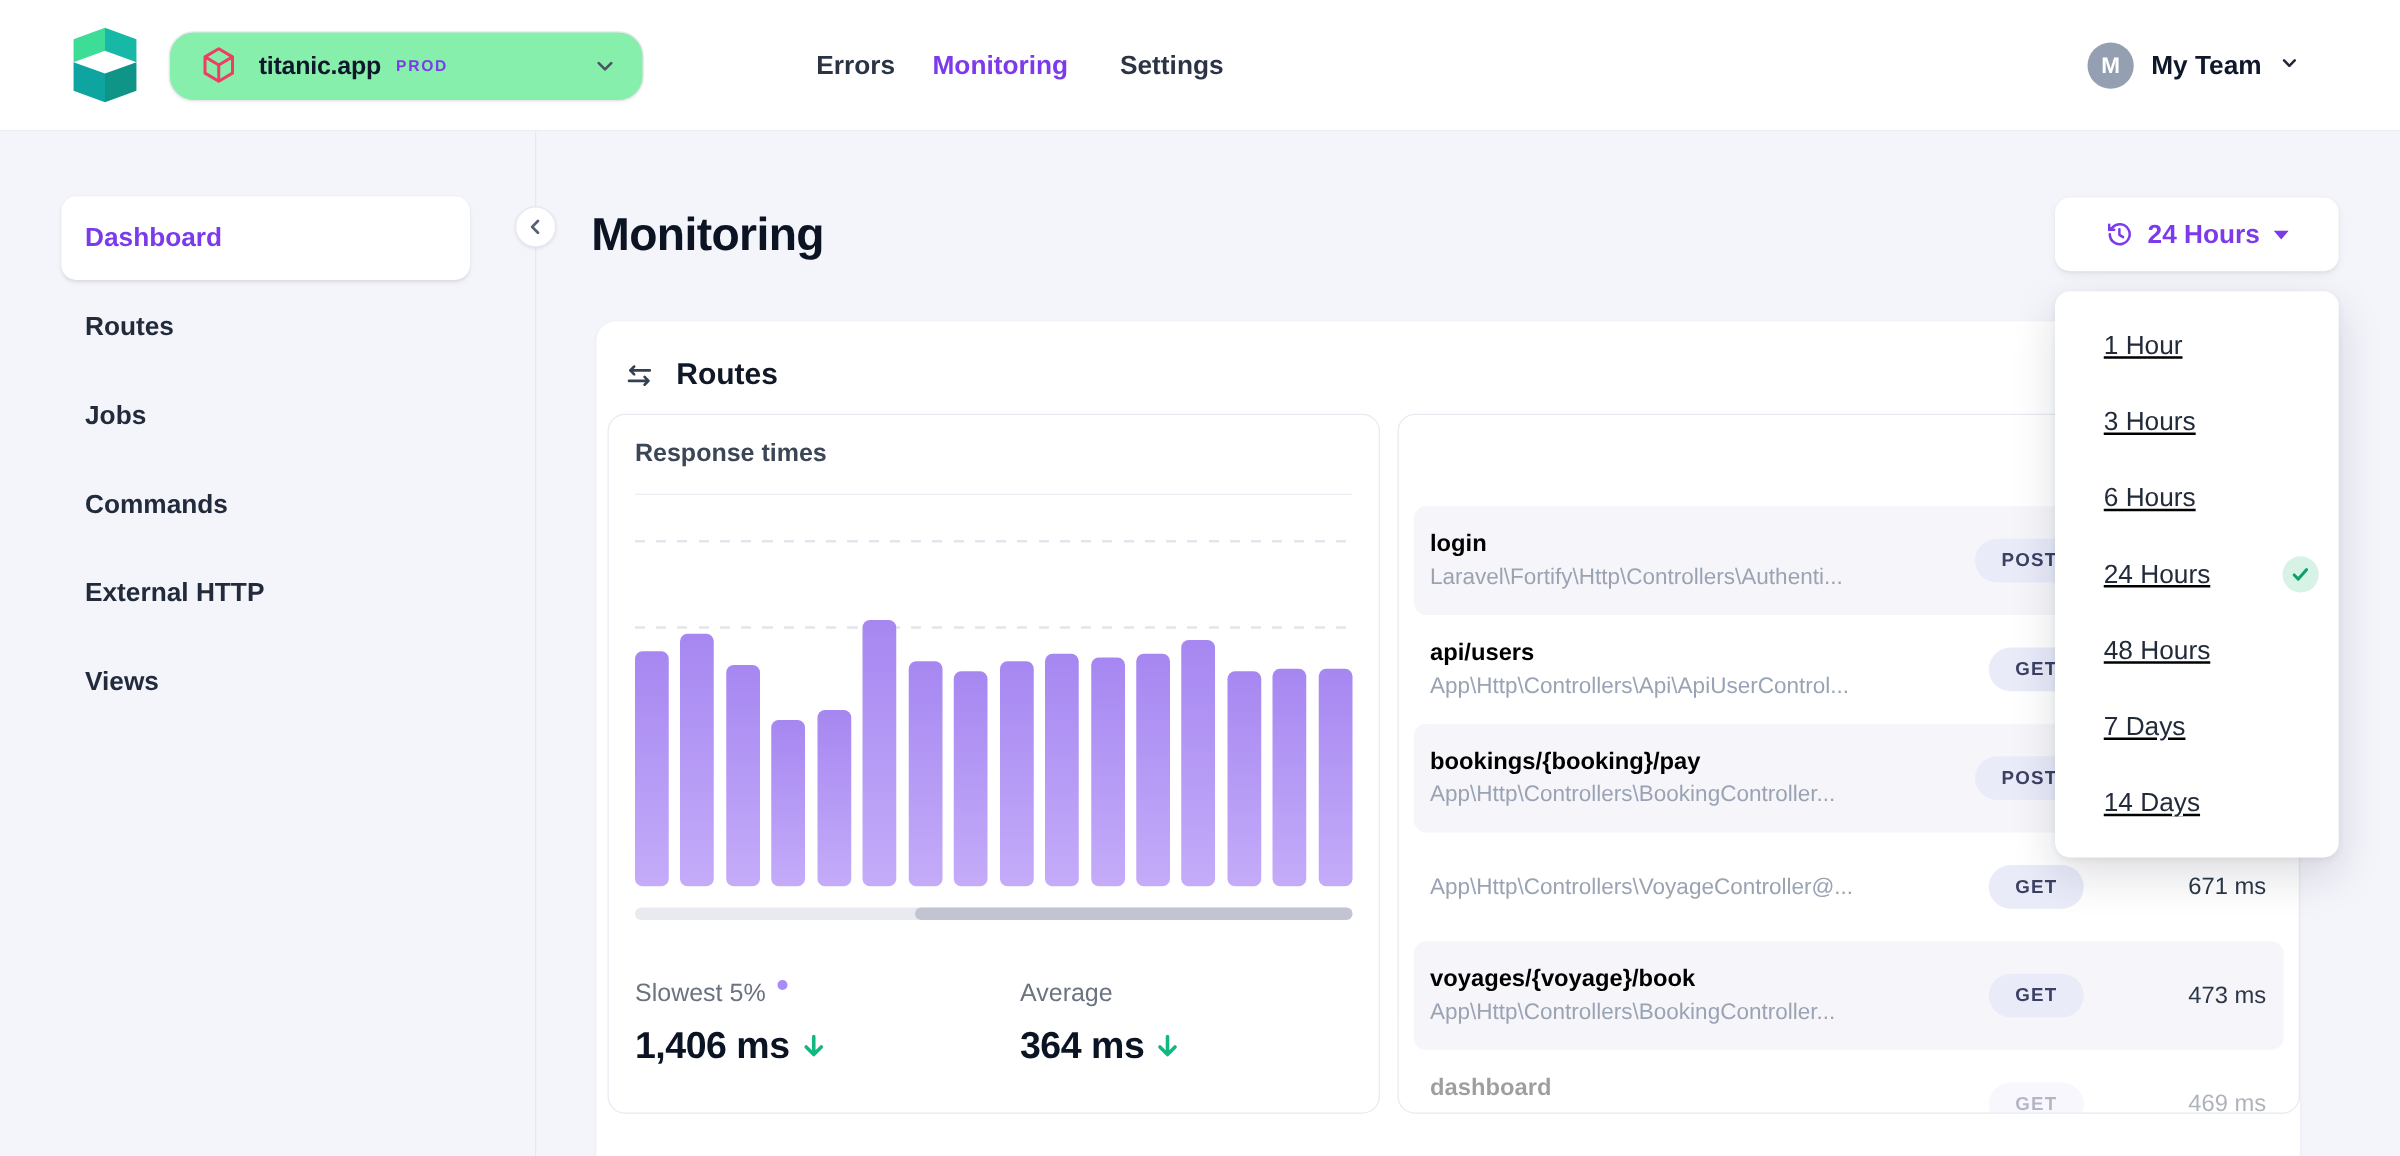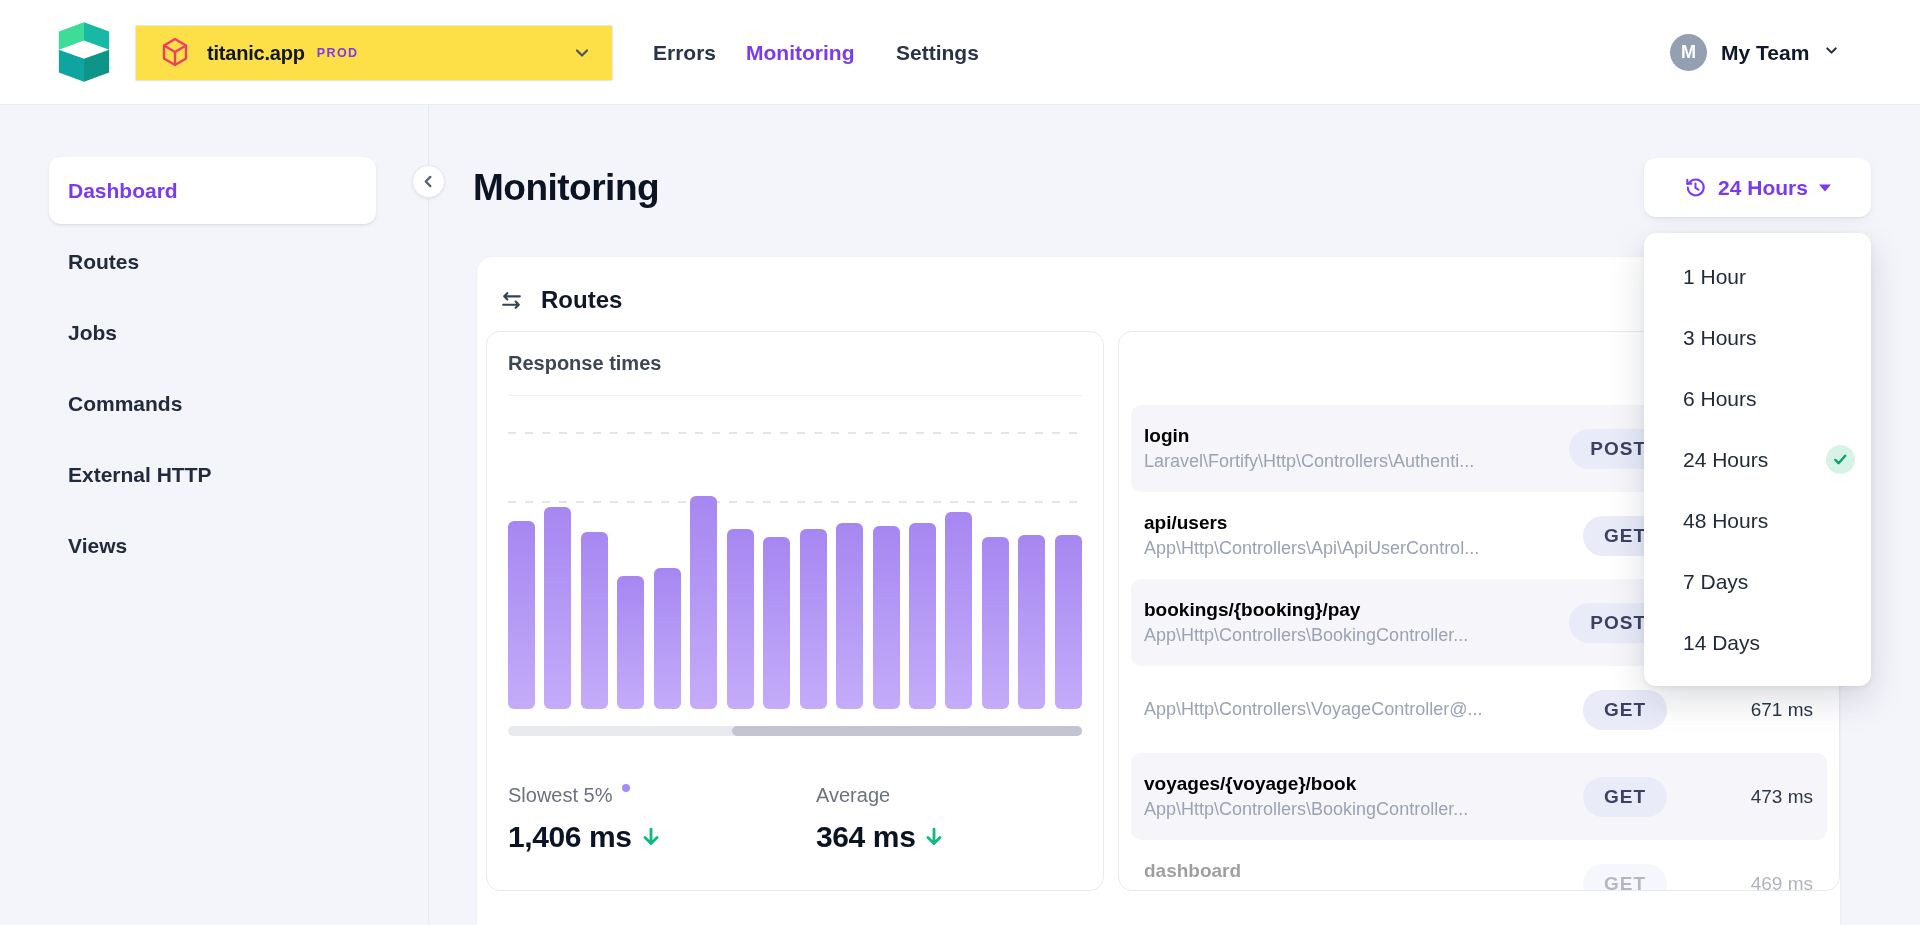--- a/index.html
+++ b/index.html
@@ -3,21 +3,21 @@
 <meta charset="utf-8">
 <style>
   * { margin:0; padding:0; box-sizing:border-box; }
   html,body { width:1920px; height:925px; }
   body { font-family:"Liberation Sans", sans-serif; background:#f4f4fb; }
   .screen { position:relative; width:1920px; height:925px; overflow:hidden; background:#f4f4fb; }
 
   
   .navbar { position:absolute; left:0; top:0; width:1920px; height:105px; background:#fff; border-bottom:1px solid #ebedf3; z-index:60; }
   .nw-logo { position:absolute; left:58px; top:20px; width:52px; height:64px; }
-  .app-selector { position:absolute; left:135px; top:25px; width:478px; height:56px; background:#fde047; border:1px solid #e5e7ee; border-radius:2px; box-shadow:0 1px 2px rgba(2,6,23,.04); display:flex; align-items:center; padding:0 20px 0 22px; cursor:pointer; }
+  .app-selector { position:absolute; left:135px; top:25px; width:380px; height:56px; background:#86efac; border:1px solid #e5e7ee; border-radius:20px; box-shadow:0 1px 2px rgba(2,6,23,.04); display:flex; align-items:center; padding:0 20px 0 22px; cursor:pointer; }
   .app-selector .lv-icon { width:34px; height:34px; margin-right:15px; flex:0 0 auto; }
   .app-name { font-size:20px; font-weight:800; color:#0f172a; letter-spacing:-.2px; }
   .env-badge { margin-left:12px; font-size:12.5px; font-weight:700; letter-spacing:1.4px; color:#7c3aed; }
   .app-chevron { margin-left:auto; display:flex; }
   .nav-link { position:absolute; top:0; height:105px; display:flex; align-items:center; font-size:21px; font-weight:600; color:#2a3444; cursor:pointer; }
   .nav-link.active { color:#7c3aed; }
   .nl-0 { left:653px; } .nl-1 { left:746px; } .nl-2 { left:896px; }
   .team { position:absolute; left:1670px; top:0; height:105px; display:flex; align-items:center; gap:14px; cursor:pointer; }
   .avatar { width:37px; height:37px; border-radius:50%; background:#94a0b1; color:#fff; font-size:18px; font-weight:700; display:flex; align-items:center; justify-content:center; }
   .team-name { font-size:21px; font-weight:700; color:#0f172a; }
@@ -25,21 +25,21 @@
   
   .sidebar-list { position:absolute; left:49px; top:157px; width:327px; z-index:10; }
   .side-item { height:67px; margin-bottom:4px; display:flex; align-items:center; padding:0 19px; border-radius:12px; font-size:21px; font-weight:600; color:#212b3b; cursor:pointer; }
   .side-item.active { background:#fff; color:#7c3aed; box-shadow:0 1px 2px rgba(2,6,23,.06), 0 2px 4px rgba(2,6,23,.05); }
   .v-divider { position:absolute; left:428px; top:105px; bottom:0; width:1px; background:#e6e8ef; }
   .collapse-btn { position:absolute; left:412px; top:165px; width:33px; height:33px; border-radius:50%; background:#fff; border:1px solid #e6e8ef; box-shadow:0 1px 3px rgba(2,6,23,.08); display:flex; align-items:center; justify-content:center; z-index:30; cursor:pointer; }
 
   
   .page-title { position:absolute; left:473px; top:158px; height:59px; display:flex; align-items:center; font-size:37px; font-weight:800; color:#0c1424; letter-spacing:-.5px; }
   .time-btn { position:absolute; left:1644px; top:158px; width:227px; height:59px; background:#fff; border-radius:12px; box-shadow:0 1px 2px rgba(2,6,23,.05), 0 3px 8px rgba(2,6,23,.05); display:flex; align-items:center; justify-content:center; gap:11px; color:#7c3aed; font-size:21px; font-weight:700; cursor:pointer; z-index:55; }
-  .dropdown { position:absolute; left:1644px; top:233px; width:227px; background:#fff; border-radius:12px; box-shadow:0 14px 36px rgba(15,23,42,.14), 0 2px 6px rgba(15,23,42,.06); padding:13px 0; z-index:55; }
+  .dropdown { position:absolute; left:1644px; top:233px; width:227px; background:#fff; border-radius:12px; box-shadow:0 14px 36px rgba(15,23,42,.14), 0 2px 6px rgba(15,23,42,.06); padding:13px 0; z-index:55;text-decoration:underline; }
   .dd-item { height:61px; display:flex; align-items:center; justify-content:space-between; padding:0 16px 0 39px; font-size:21px; font-weight:500; color:#222b3a; cursor:pointer; }
   .check { width:29px; height:29px; border-radius:50%; background:#d7f3e6; display:flex; align-items:center; justify-content:center; }
 
   
   .routes-card { position:absolute; left:477px; top:257px; width:1363px; height:723px; background:#fff; border-radius:16px; box-shadow:0 1px 3px rgba(2,6,23,.06); z-index:5; }
   .card-head { position:absolute; left:22px; top:21px; height:44px; display:flex; align-items:center; gap:17px; }
   .card-title { font-size:24px; font-weight:700; color:#101828; }
   .panel { position:absolute; top:74px; height:560px; background:#fff; border:1px solid #e8eaf1; border-radius:14px; overflow:hidden; }
   .panel-response { left:9px; width:618px; }
   .panel-slow { left:641px; width:722px; }
@@ -63,21 +63,21 @@
 
   
   .rows { position:absolute; left:12px; right:12px; top:73px; }
   .s-row { height:87px; border-radius:10px; padding:0 14px 0 13px; display:flex; align-items:center; cursor:pointer; }
   .s-row:nth-child(odd) { background:#f6f6fa; }
   .s-row.faded { opacity:.38; }
   .r-left { flex:1; min-width:0; display:flex; flex-direction:column; justify-content:center; gap:4px; }
   .r-path { font-size:19px; font-weight:700; color:#000000; white-space:nowrap; overflow:hidden; }
   .r-ctrl { font-size:18px; font-weight:400; color:#9aa3b4; min-height:22px; white-space:nowrap; overflow:hidden; }
   .r-right { display:flex; align-items:center; gap:34px; margin-left:16px; flex:0 0 auto; }
-  .badge { background:#e9ebf9; color:#3c4164; font-size:19px; font-weight:700; letter-spacing:1px; padding:9px 21px; border-radius:999px; }
+  .badge { background:#e9ebf9; color:#3c4164; font-size:15px; font-weight:700; letter-spacing:1px; padding:9px 21px; border-radius:999px; }
   .dur { width:112px; text-align:right; font-size:19px; font-weight:500; color:#2b3648; }
 </style>
 </head>
 <body>
 
 <div class="screen">
 
   <div class="navbar">
     <svg class="nw-logo" viewBox="0 0 44 56">
       <polygon points="0,10 22,2 22,18 0,26" fill="#3ddc97"></polygon>

